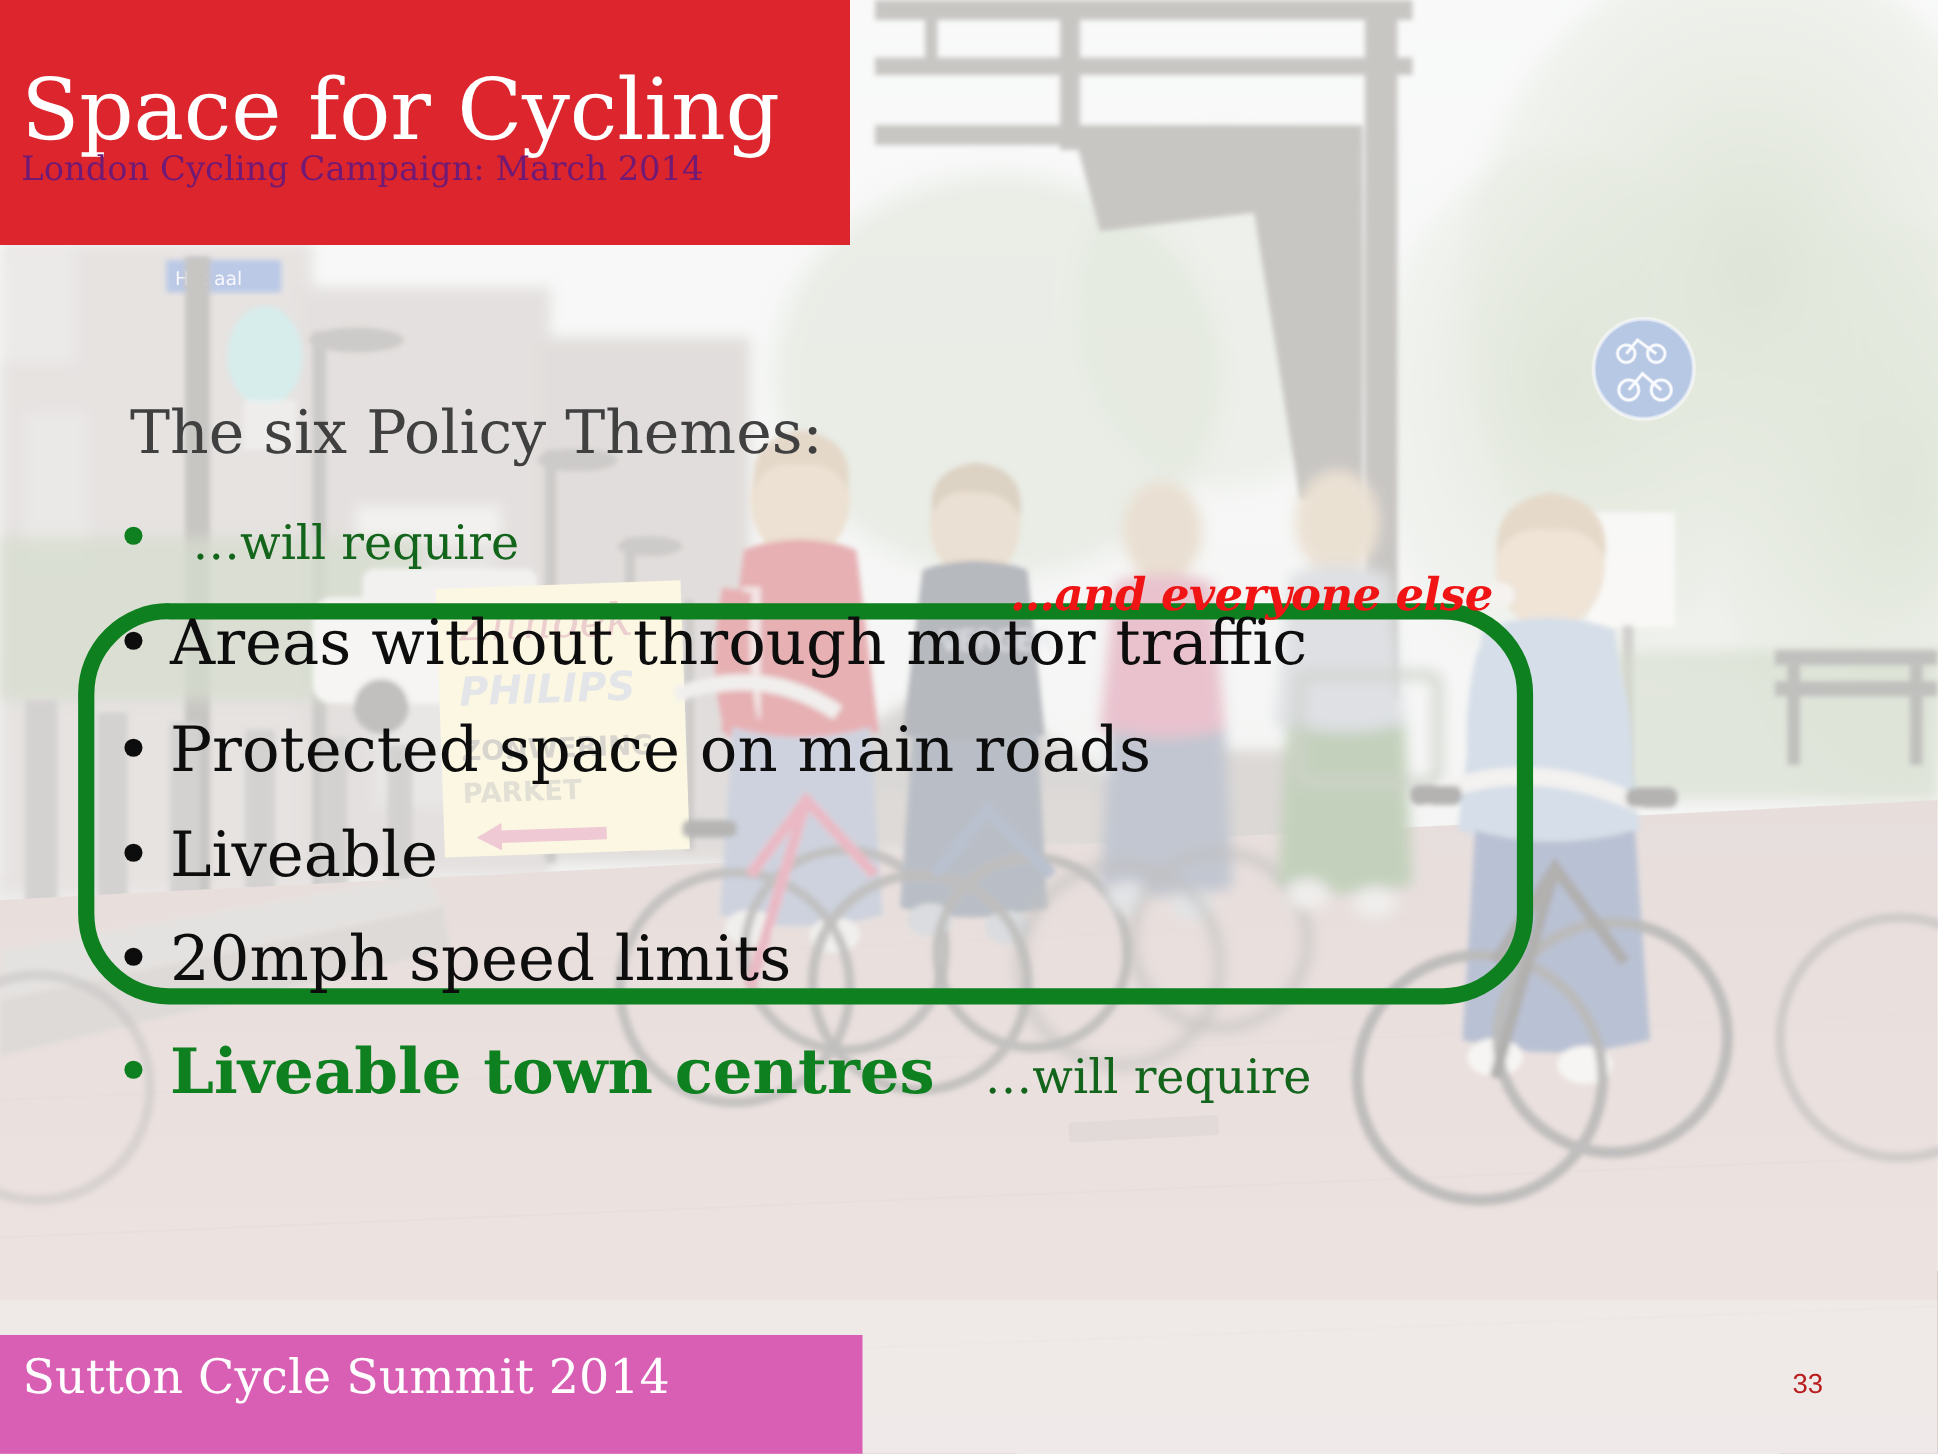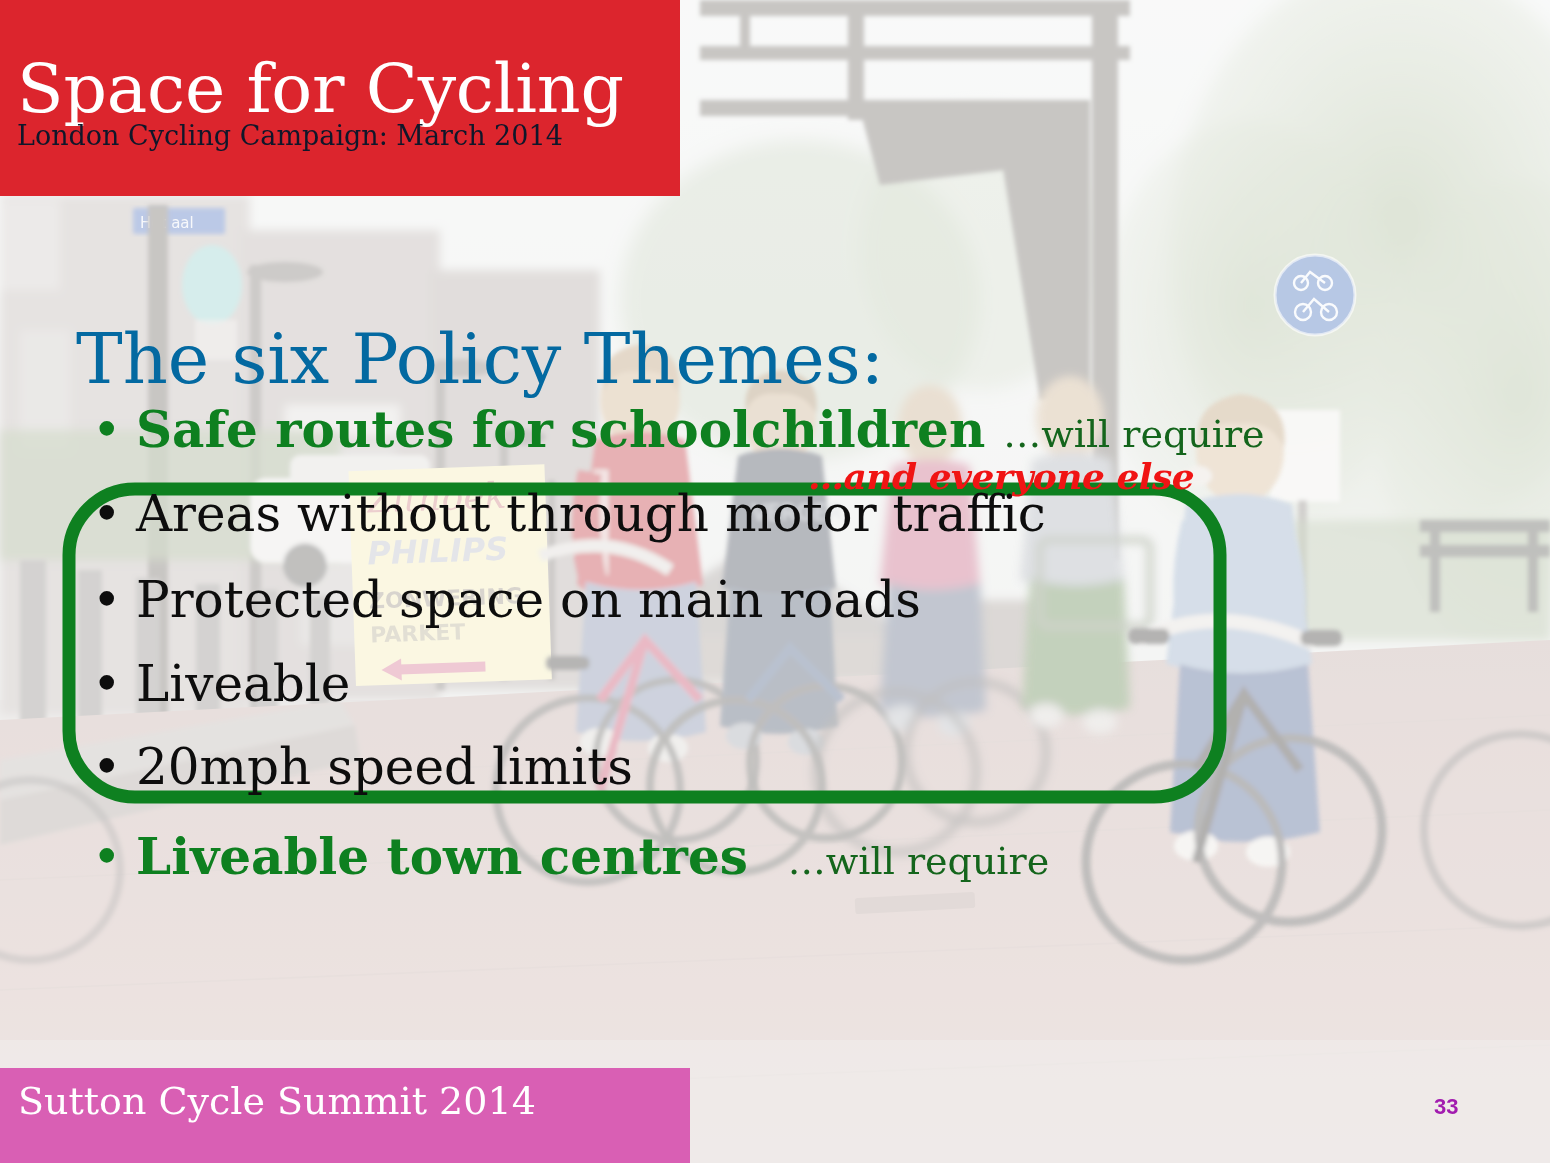--- a/index.html
+++ b/index.html
@@ -45,30 +45,30 @@
     font-size: 68px;
     line-height: 1.0;
     color: #ffffff;
     letter-spacing: -0.2px;
     white-space: nowrap;
   }
   #slide-subtitle {
     position: absolute;
     left: 17px; top: 120px;
     font-size: 27px;
-    color: #0f172a;
+    color: #701a75;
     white-space: nowrap;
   }
 
   
   #body-heading {
     position: absolute;
-    left: 76px; top: 318px;
-    font-size: 70px;
-    color: #0369a1;
+    left: 104px; top: 318px;
+    font-size: 48px;
+    color: #404040;
     white-space: nowrap;
   }
 
   .bullet-row {
     position: absolute;
     display: flex;
     align-items: baseline;
     white-space: nowrap;
   }
   .bullet-dot {
@@ -136,23 +136,22 @@
     position: absolute;
     left: 18px; top: 1079px;
     font-size: 38px;
     color: #ffffff;
     white-space: nowrap;
   }
   #page-number {
     position: absolute;
     left: 1434px; top: 1094px;
     font-size: 22px;
-    color: #a21caf;
+    color: #b91c1c;
     font-family: "Liberation Sans", sans-serif;
-    font-weight: bold;
   }
 </style>
 </head>
 <body>
 
 <div id="slide">
 
   <div id="photo">
     <svg width="1550" height="1163" viewBox="0 0 1550 1163" xmlns="http://www.w3.org/2000/svg">
       <defs>
@@ -424,21 +423,20 @@
   <div id="bracket">
     <svg width="1165" height="322" viewBox="0 0 1165 322" xmlns="http://www.w3.org/2000/svg">
       <rect x="7" y="7" width="1151" height="308" rx="66" ry="66" fill="none" stroke="#0e8020" stroke-width="13"></rect>
     </svg>
   </div>
 
   <div id="body-heading">The six Policy Themes:</div>
 
   <div class="bullet-row" id="row-1">
     <span class="bullet-dot green">•</span>
-    <span class="bullet-text green-bold">Safe routes for schoolchildren</span>
     <span class="trail-green">…will require</span>
   </div>
 
   <div class="bullet-row" id="row-2">
     <span class="bullet-dot">•</span>
     <span class="bullet-text">Areas without through motor traffic</span>
   </div>
 
   <div class="bullet-row" id="row-3">
     <span class="bullet-dot">•</span>

